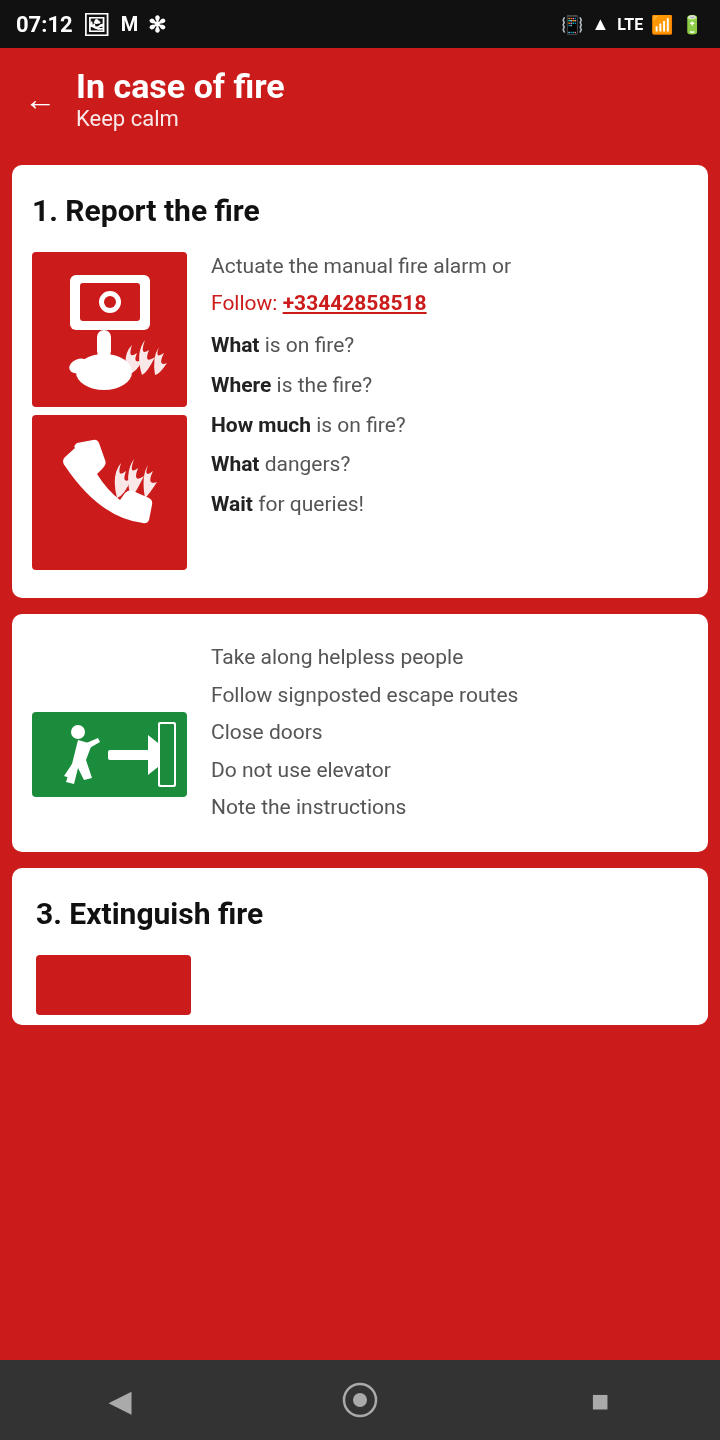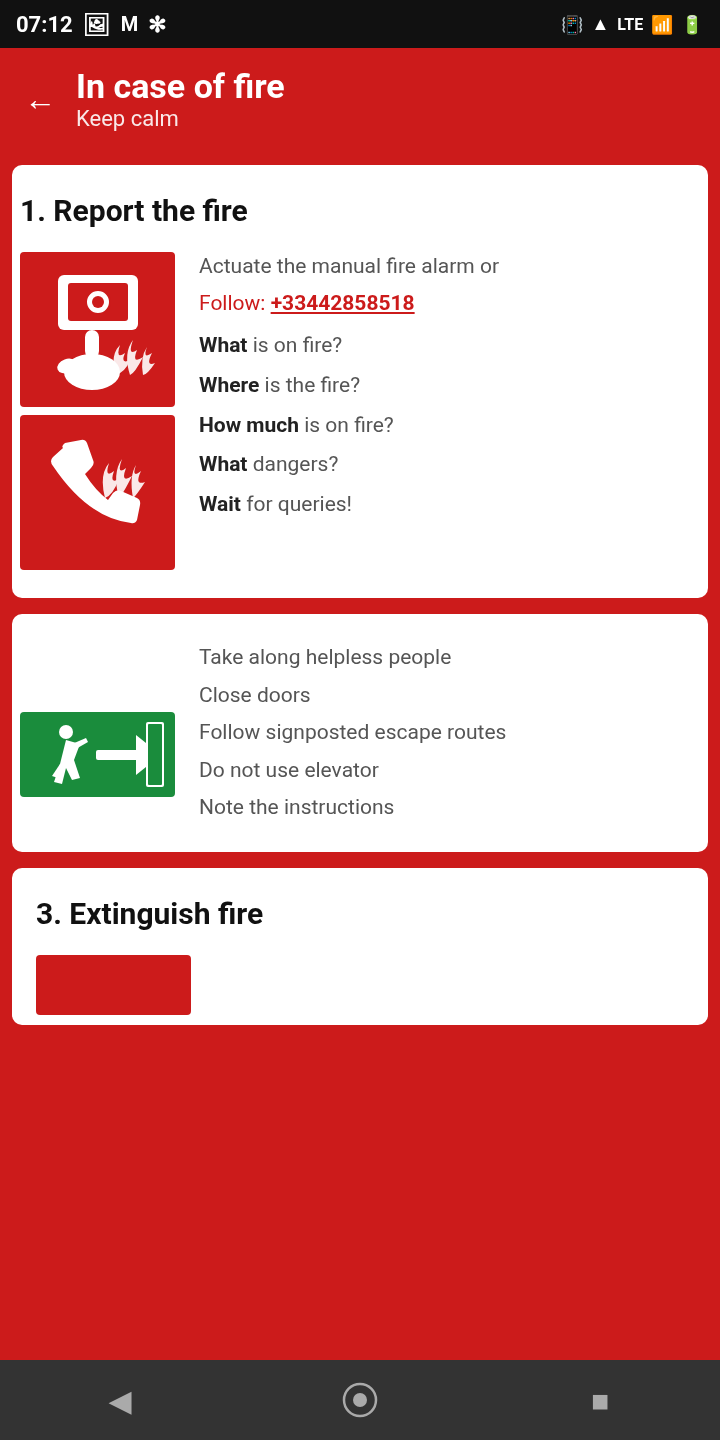--- a/index.html
+++ b/index.html
@@ -77,21 +77,21 @@
       padding: 16px 12px;
       display: flex;
       flex-direction: column;
       gap: 16px;
     }
 
     
     .card {
       background: #fff;
       border-radius: 10px;
-      padding: 28px 24px 28px 8px;
+      padding: 28px 24px 28px 20px;
     }
 
     .card-title {
       font-size: 30px;
       font-weight: bold;
       color: #111;
       margin-bottom: 24px;
     }
 
     
@@ -324,22 +324,22 @@
               <polygon points="40,0 65,20 40,40"></polygon>
             </g>
 
             <rect x="118" y="5" width="18" height="65" rx="2" fill="white"></rect>
             <rect x="120" y="7" width="14" height="61" rx="1" fill="#1a8c3c"></rect>
           </svg>
         </div>
       </div>
       <div class="safety-list">
         <p class="safety-item">Take along helpless people</p>
+        <p class="safety-item">Follow signposted escape routes</p>
         <p class="safety-item">Close doors</p>
-        <p class="safety-item">Follow signposted escape routes</p>
         <p class="safety-item">Do not use elevator</p>
         <p class="safety-item">Note the instructions</p>
       </div>
     </div>
   </div>
 
   <div class="card-partial">
     <div class="card-title">3. Extinguish fire</div>
 
     <div style="width:155px; height:60px; background:#cc1b1b; border-radius:4px; margin-top:8px;"></div>

